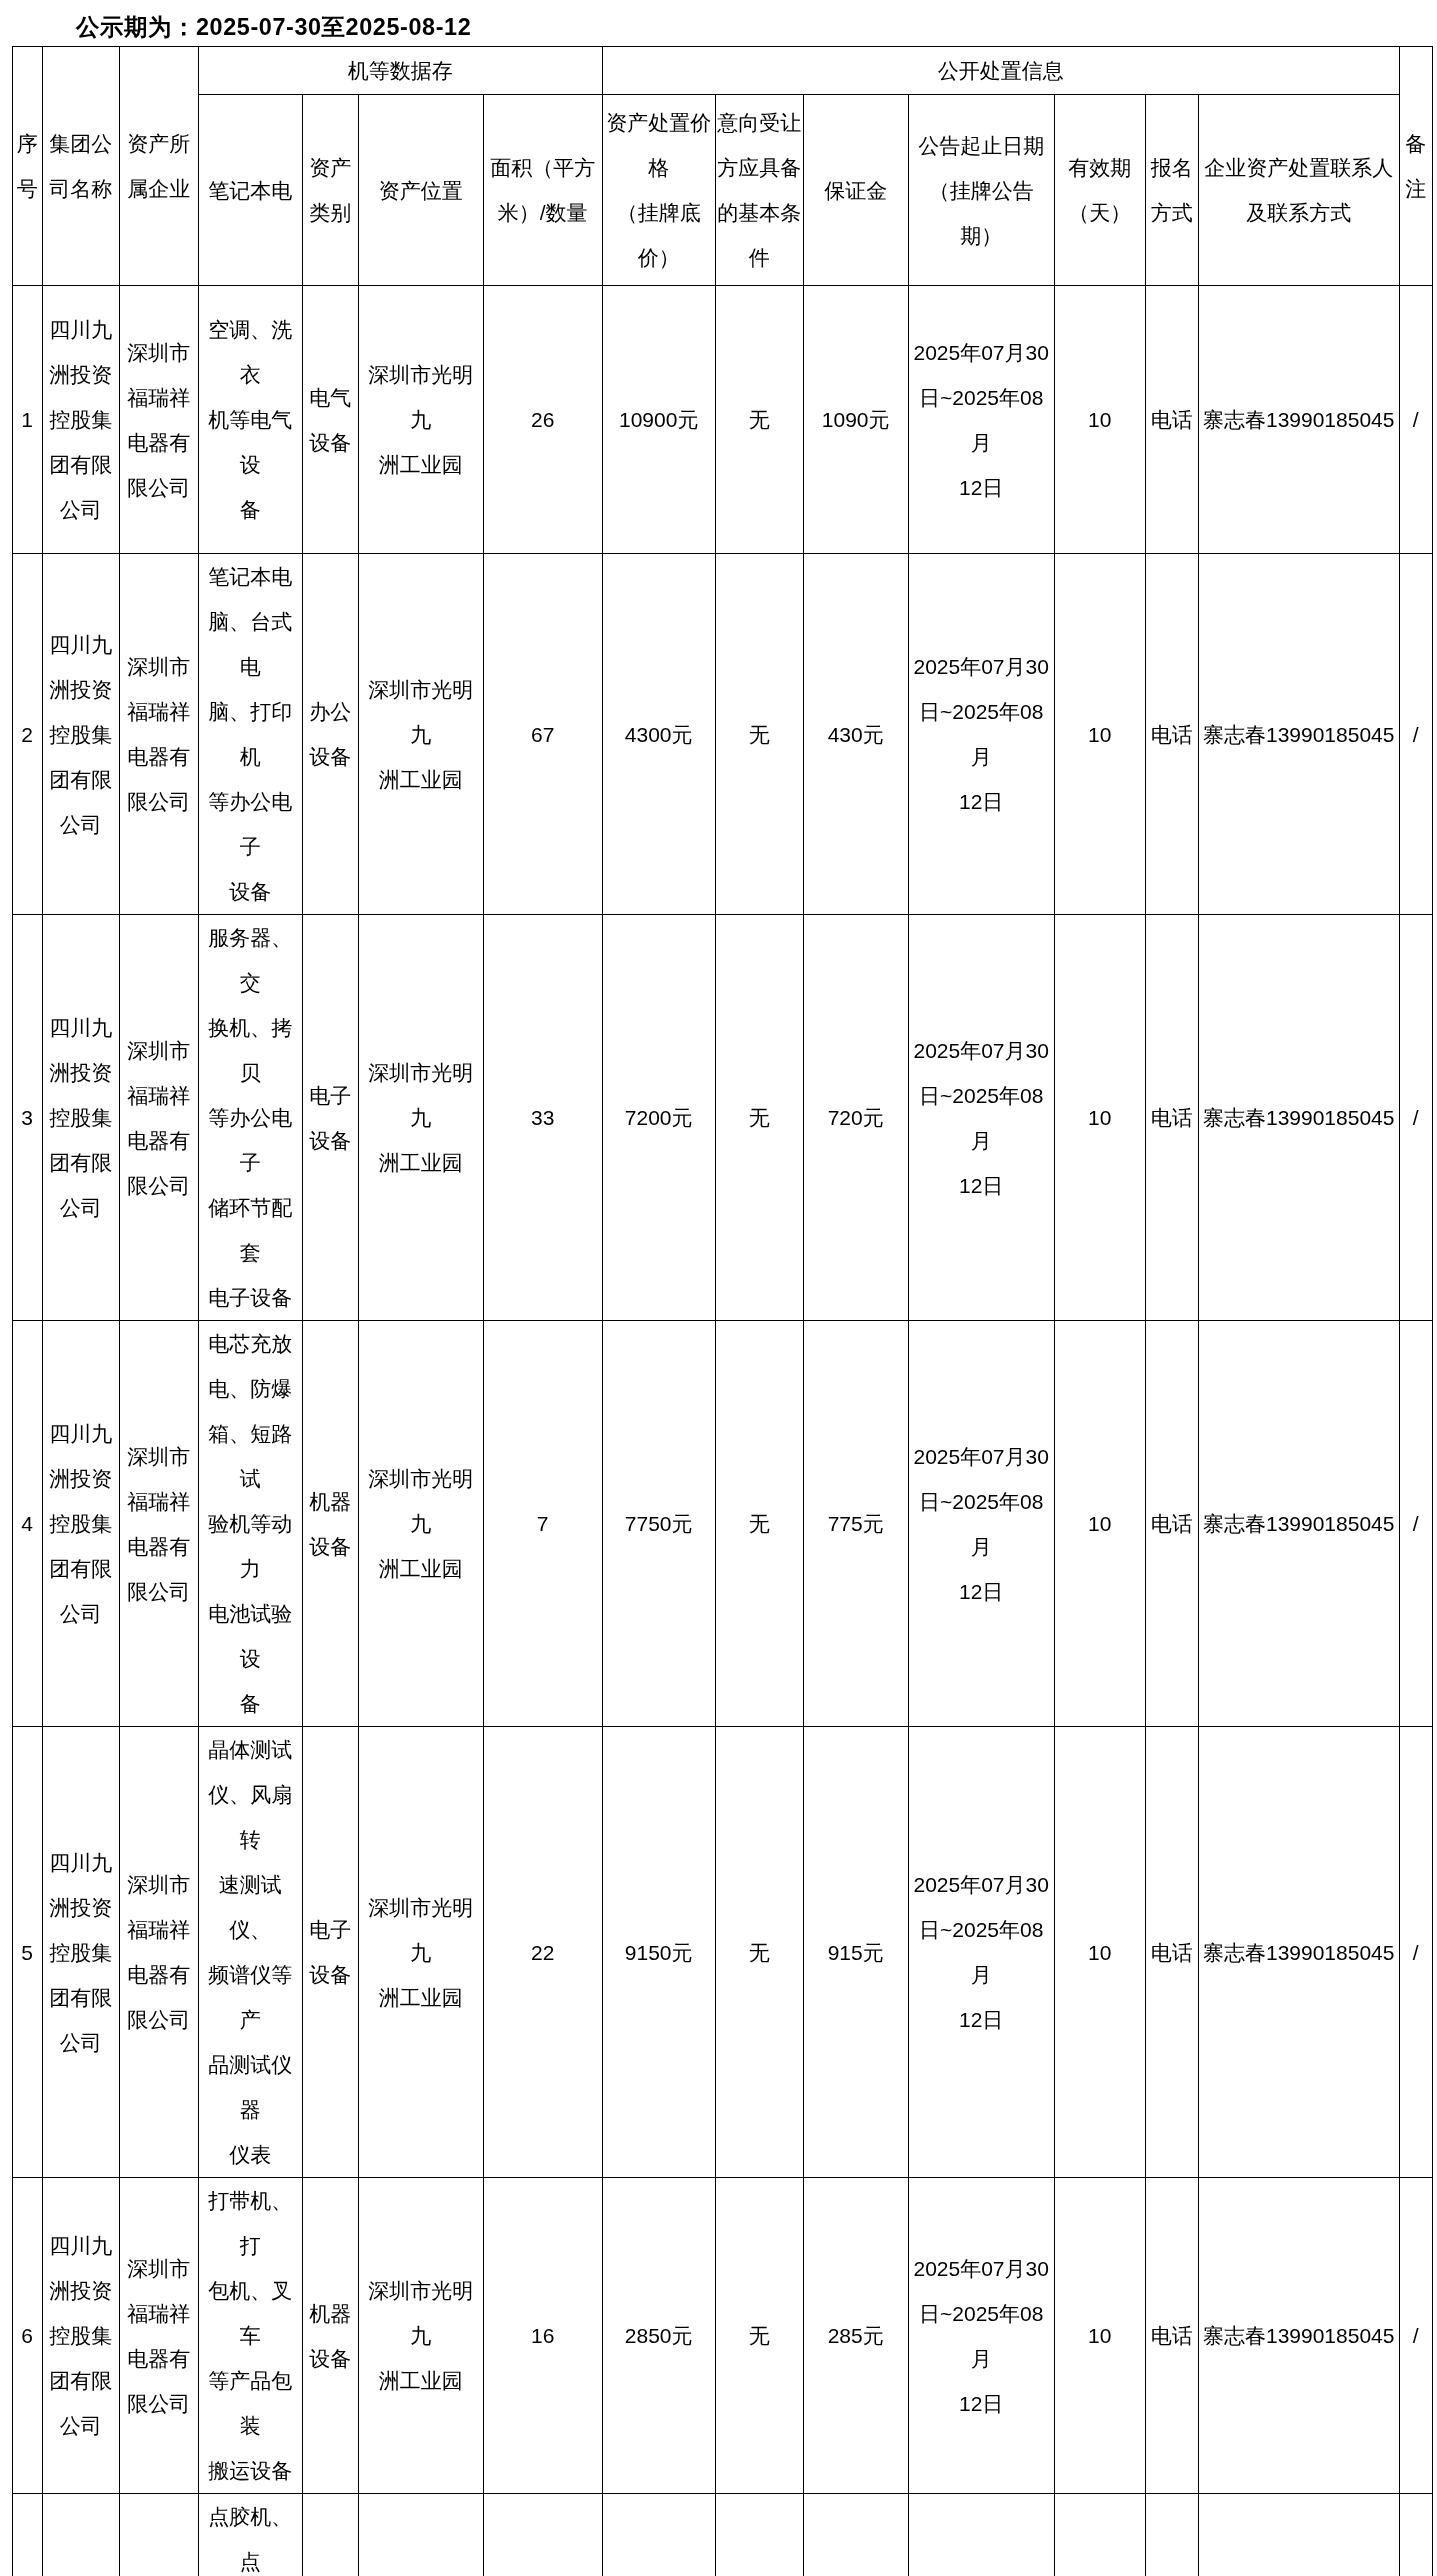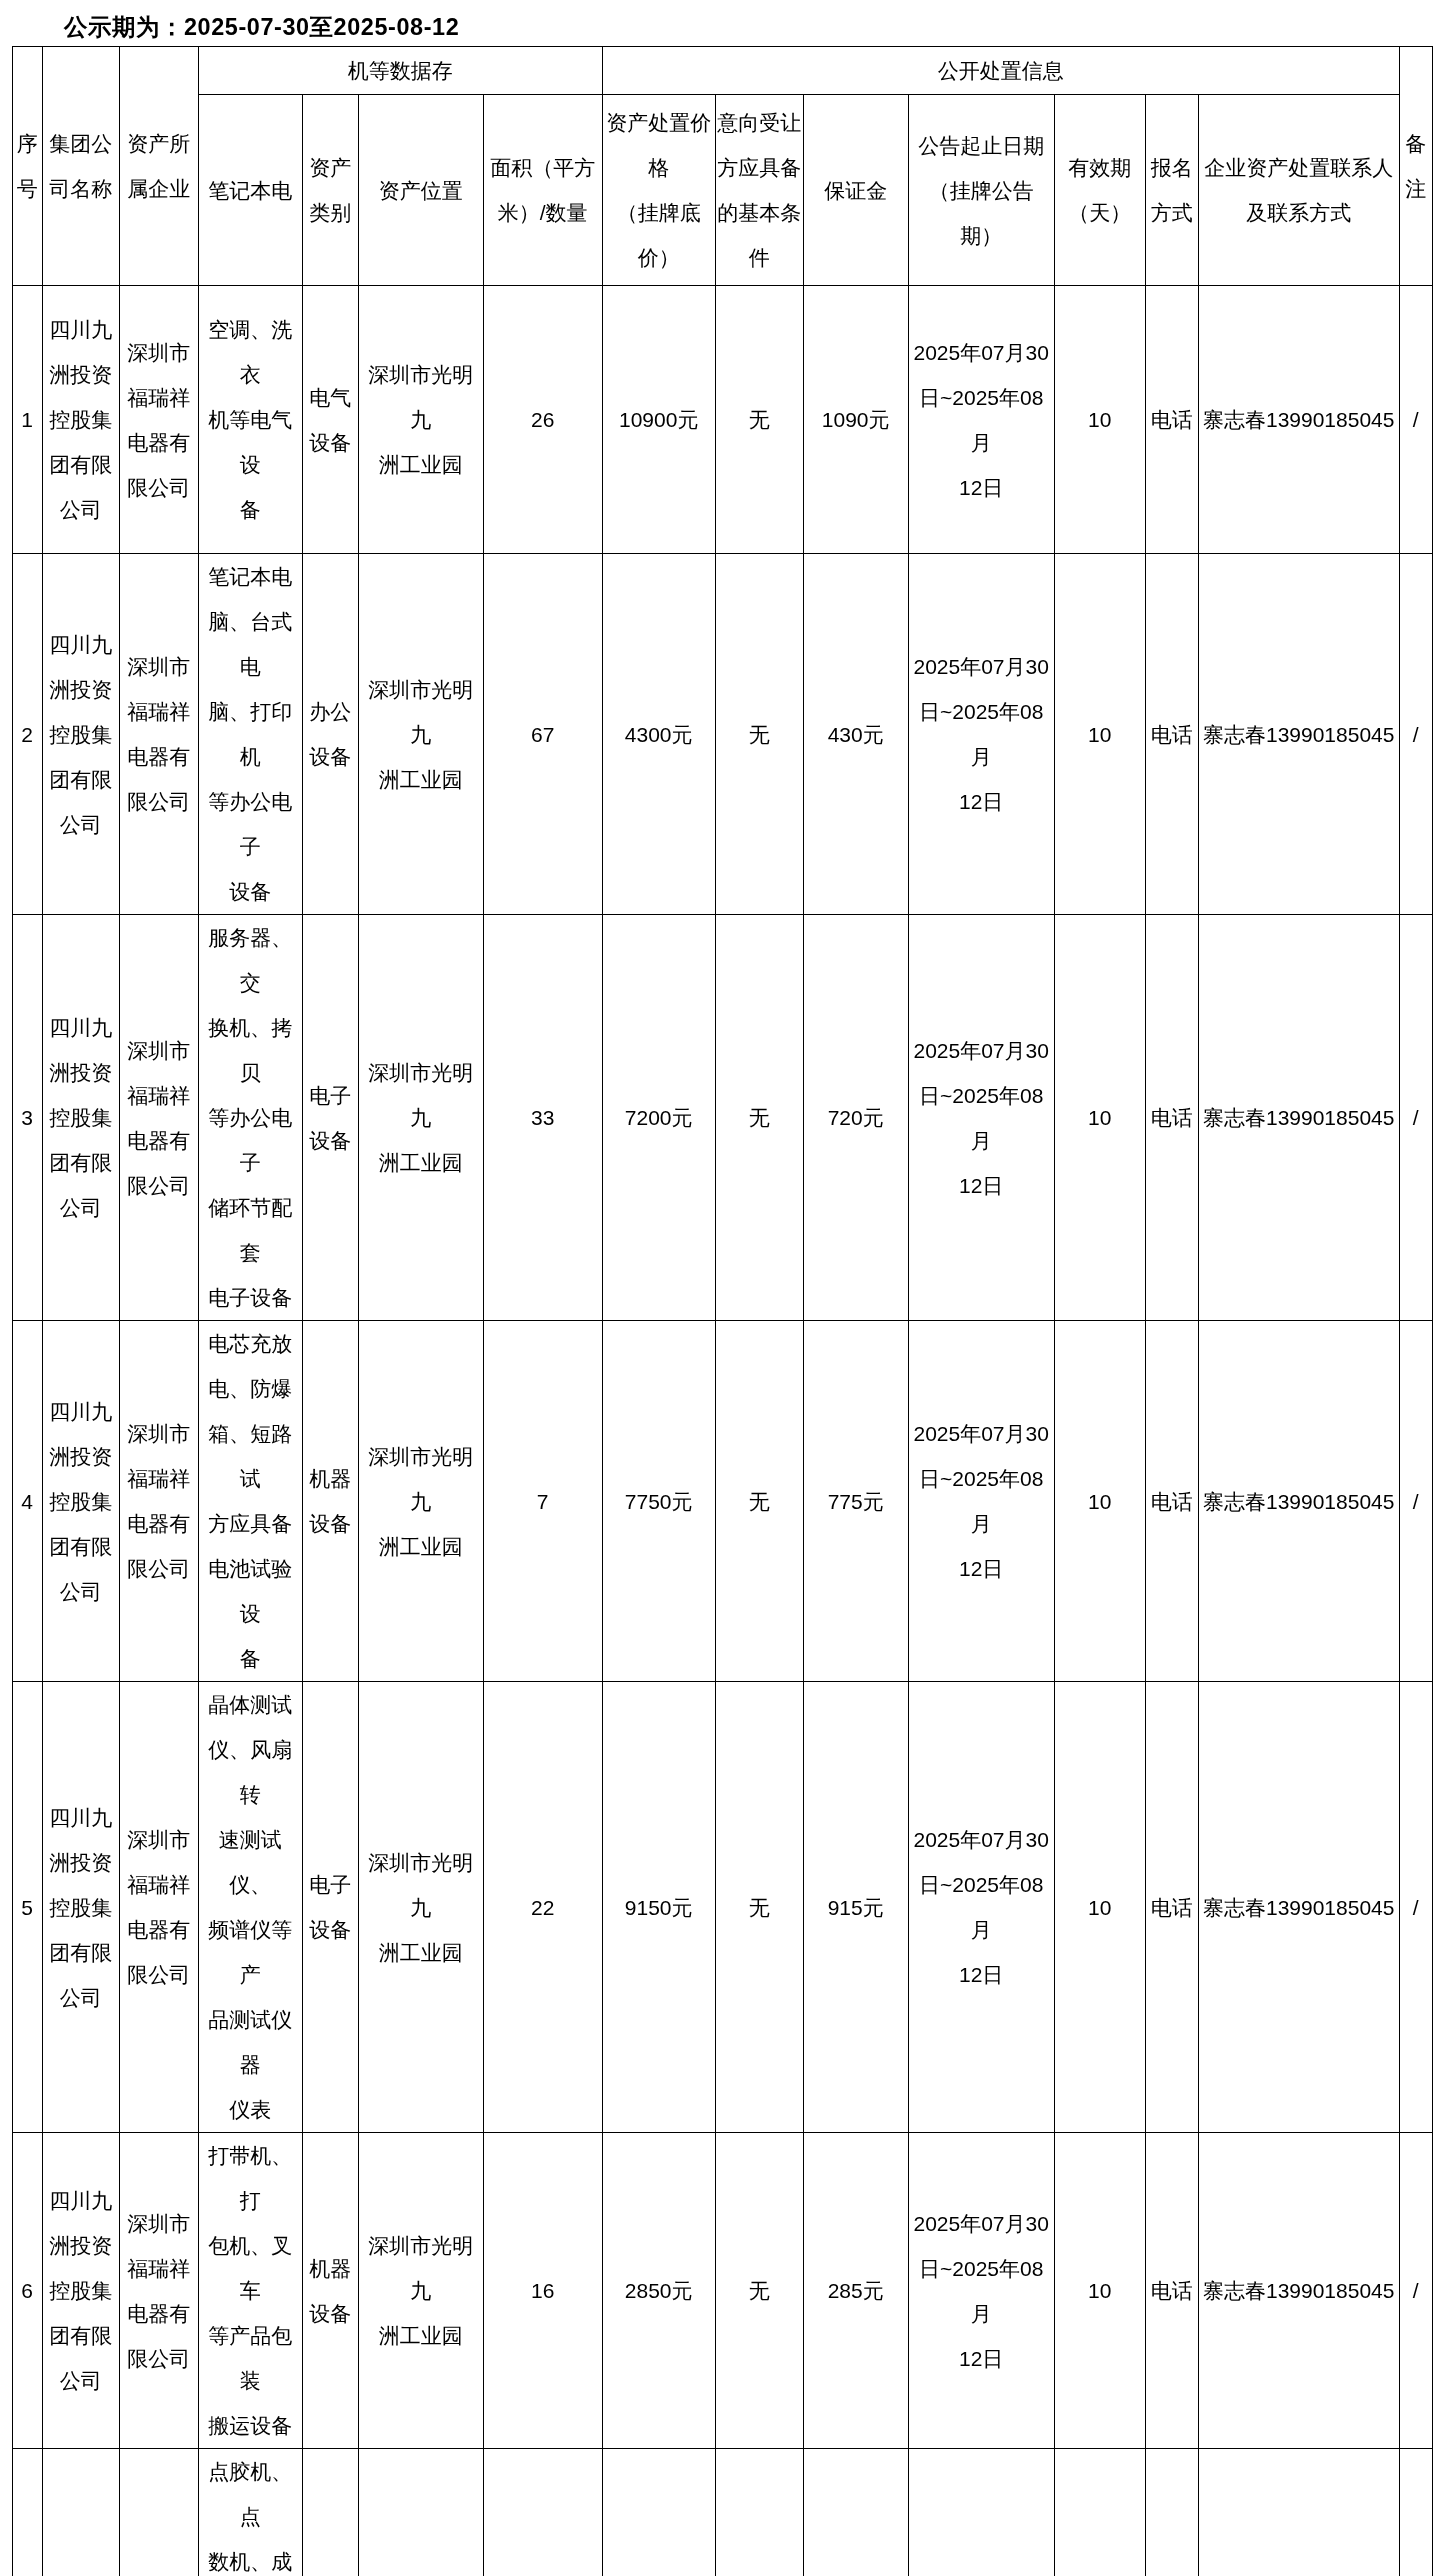--- a/index.html
+++ b/index.html
@@ -7,21 +7,21 @@
     margin: 0; padding: 0;
     width: 1437px; height: 2576px;
     background: #ffffff;
     color: #000000;
     font-family: "Liberation Sans", "DejaVu Sans", sans-serif;
     position: relative;
     overflow: hidden;
   }
   .title {
     position: absolute;
-    left: 64px; top: 11px;
+    left: 76px; top: 11px;
     font-size: 23.4px;
     font-weight: bold;
     letter-spacing: 0.6px;
     white-space: nowrap;
   }
   table.notice {
     position: absolute;
     left: 11.7px; top: 46px;
     width: 1421px;
     border-collapse: collapse;
@@ -206,21 +206,21 @@
 控股集
 团有限
 公司</td>
     <td>深圳市
 福瑞祥
 电器有
 限公司</td>
     <td>电芯充放
 电、防爆
 箱、短路试
-方应具备
+验机等动力
 电池试验设
 备</td>
     <td>机器
 设备</td>
     <td>深圳市光明九
 洲工业园</td>
     <td>7</td>
     <td>7750元</td>
     <td>无</td>
     <td>775元</td>

